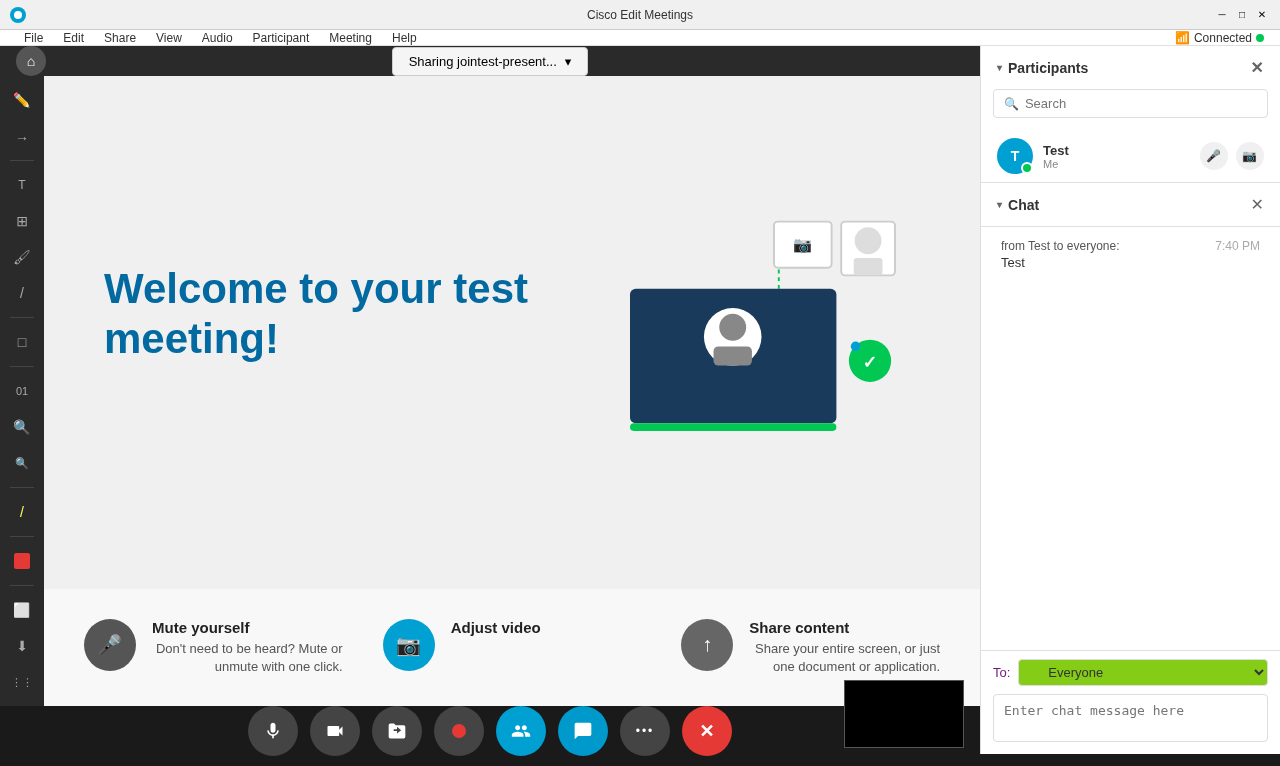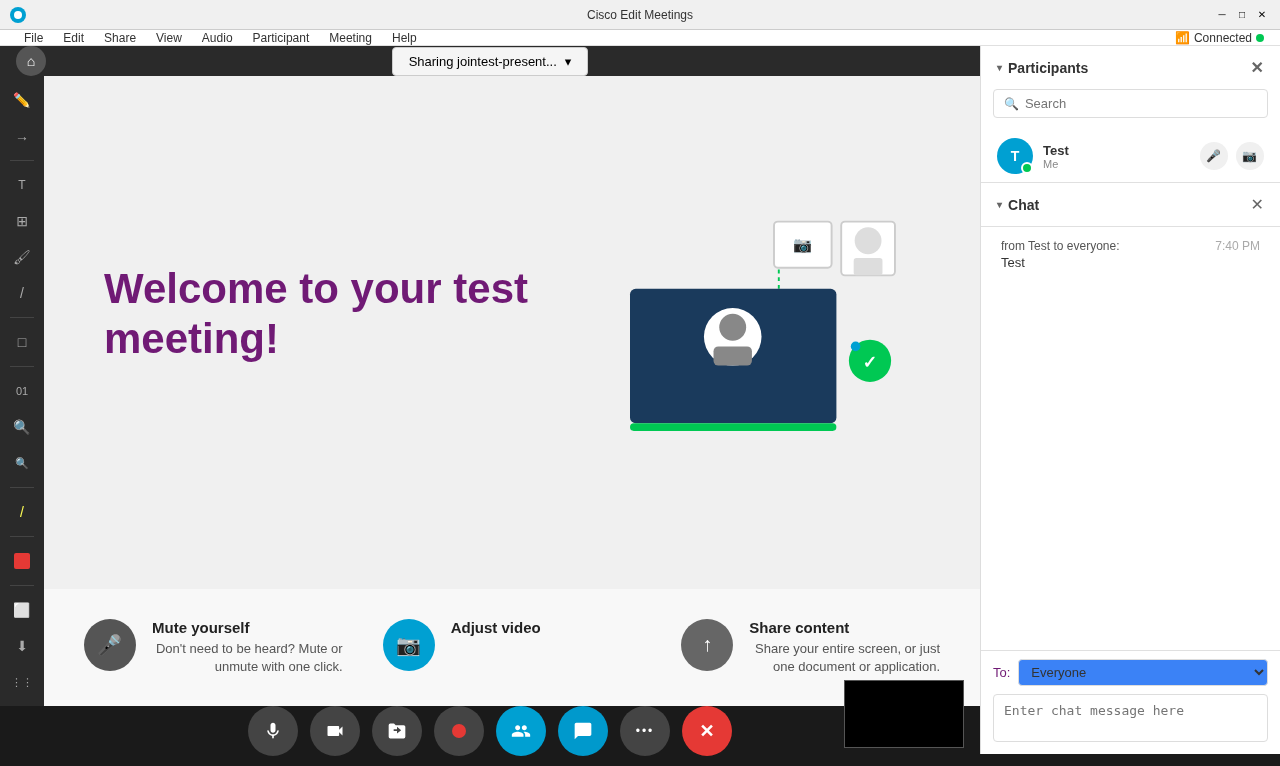--- a/index.html
+++ b/index.html
@@ -122,21 +122,21 @@
       flex: 1;
       background: #f0f0f0;
       display: flex;
       align-items: center;
       justify-content: space-between;
       padding: 40px 60px;
       position: relative;
     }
 
     #slide-text { flex: 1; }
-    #slide-title { font-size: 42px; font-weight: 600; color: #701a75; line-height: 1.2; margin-bottom: 36px; }
+    #slide-title { font-size: 42px; font-weight: 600; color: #0369a1; line-height: 1.2; margin-bottom: 36px; }
 
     #slide-illustration {
       width: 340px;
       height: 240px;
       position: relative;
     }
 
     
     #instructions-row {
       display: flex;
@@ -271,22 +271,22 @@
     
     #chat-footer {
       border-top: 1px solid #e0e0e0;
       padding: 8px 12px;
     }
     #chat-to-row { display: flex; align-items: center; gap: 8px; margin-bottom: 8px; }
     #chat-to-label { font-size: 13px; color: #701a75; }
     #chat-to-select {
       flex: 1;
       border: 1px solid #ddd; border-radius: 4px;
-      padding: 4px 8px; font-size: 13px; color: #333;
-      background: #3b82f6; cursor: pointer;
+      padding: 4px 25px; font-size: 13px; color: #333;
+      background: #84cc16; cursor: pointer;
     }
     #chat-input {
       width: 100%;
       border: 1px solid #ddd; border-radius: 4px;
       padding: 8px 10px; font-size: 13px; color: #666;
       outline: none; resize: none;
     }
   </style>
 </head>
 <body>

